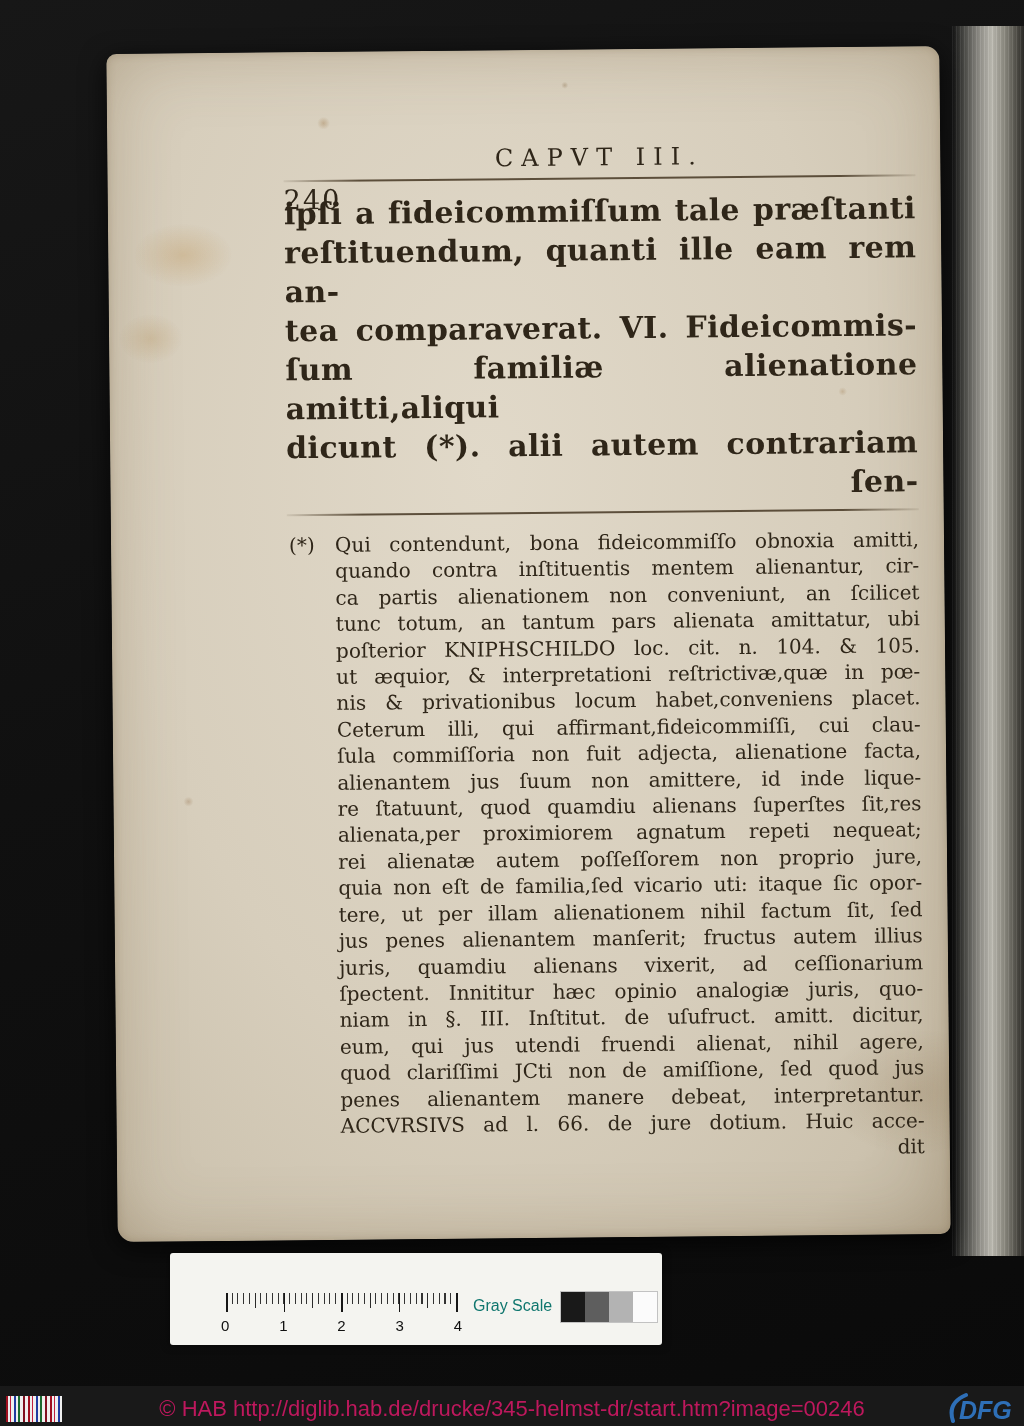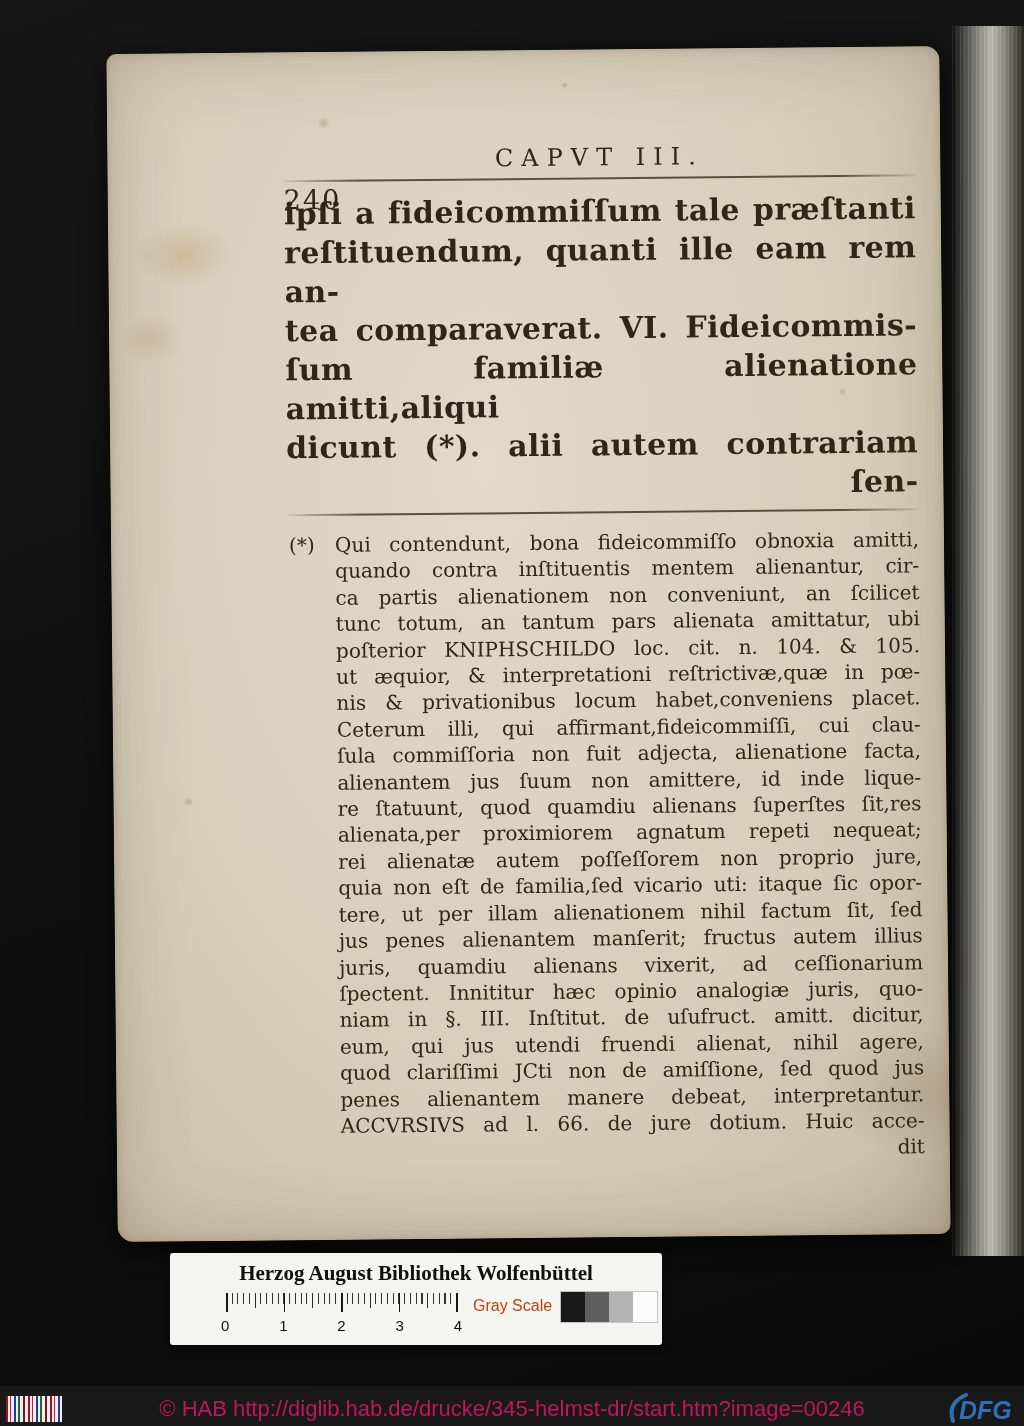--- a/index.html
+++ b/index.html
@@ -94,21 +94,21 @@
   .ruler-minor  { height: 11px; background: repeating-linear-gradient(to right, #333 0 1px, transparent 1px 5.75px); }
   .ruler-medium { height: 15px; background: repeating-linear-gradient(to right, #2a2a2a 0 1.2px, transparent 1.2px 28.75px); }
   .ruler-major  { height: 19px; background: repeating-linear-gradient(to right, #161616 0 1.6px, transparent 1.6px 57.5px); }
   .ruler-numbers {
     position: absolute; top: 24px; left: -5px; width: 241px;
     display: flex; justify-content: space-between;
     font-family: "Liberation Sans", sans-serif; font-size: 15px; color: #101010;
   }
   .gray-scale-label {
     position: absolute; left: 303px; top: 44px;
-    font-family: "Liberation Sans", sans-serif; font-size: 16px; color: #c2410c;
+    font-family: "Liberation Sans", sans-serif; font-size: 16px; color: #0f766e;
   }
   .gray-patches {
     position: absolute; left: 390px; top: 38px; display: flex;
     border: 1px solid #c2c2c2;
   }
   .gray-patch { width: 24px; height: 30px; }
   .gp-1 { background: #191919; }
   .gp-2 { background: #5e5e5e; }
   .gp-3 { background: #b3b3b3; }
   .gp-4 { background: #fbfbfb; }
@@ -181,21 +181,20 @@
           <div>quod clariſſimi JCti non de amiſſione, ſed quod jus</div>
           <div>penes alienantem manere debeat, interpretantur.</div>
           <div>ACCVRSIVS ad l. 66. de jure dotium. Huic acce-</div>
           <div>dit</div>
         </div>
     </div>
   </div>
 </div>
 
 <div class="calibration-card">
-  <div class="library-name">Herzog August Bibliothek Wolfenbüttel</div>
   <div class="ruler-area">
     <div class="ruler-tick-layer ruler-minor"></div>
     <div class="ruler-tick-layer ruler-medium"></div>
     <div class="ruler-tick-layer ruler-major"></div>
     <div class="ruler-numbers">
         <span>0</span>
         <span>1</span>
         <span>2</span>
         <span>3</span>
         <span>4</span>

